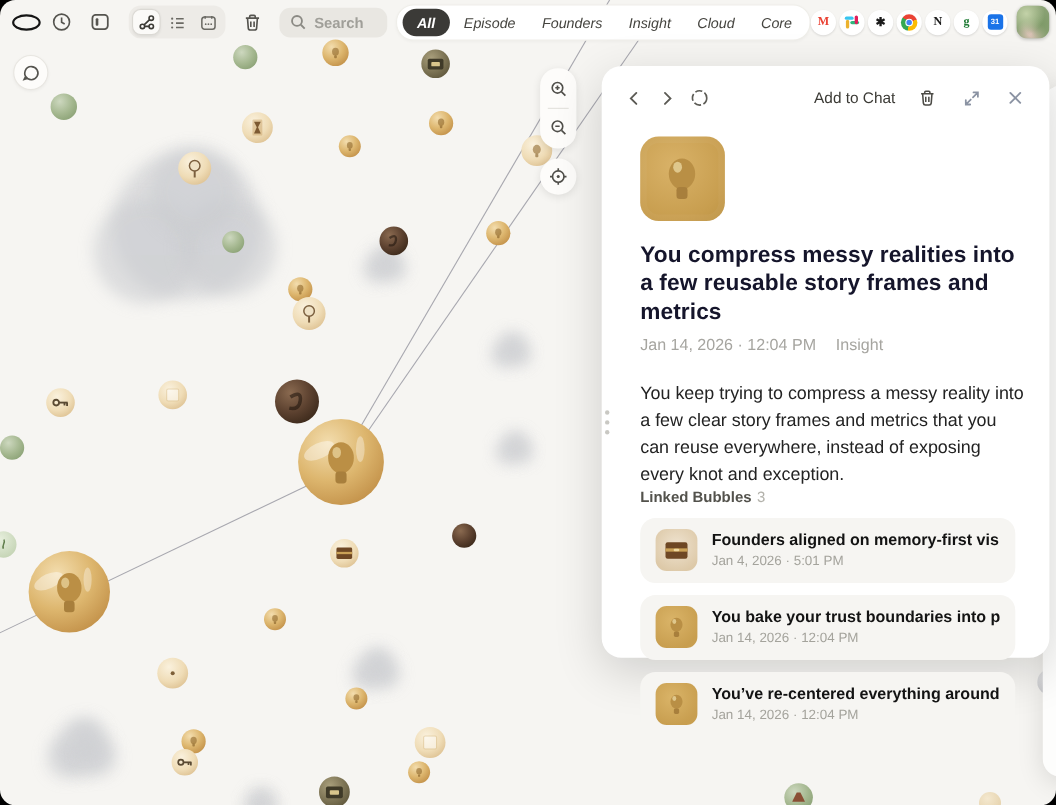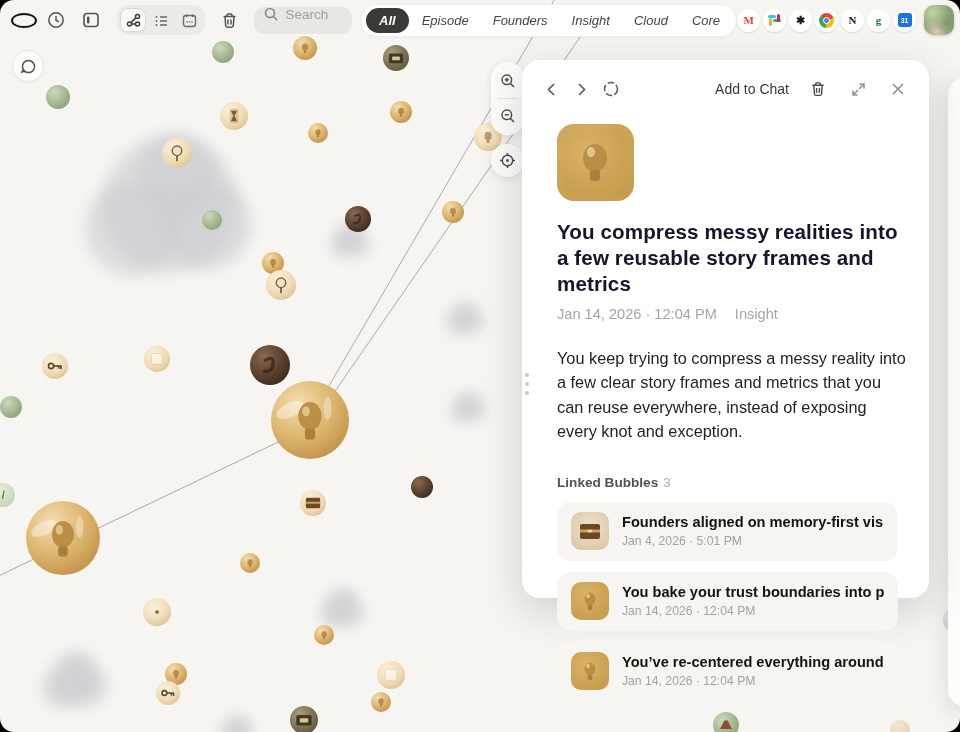--- a/index.html
+++ b/index.html
@@ -12,21 +12,21 @@
   }
   
   #bubble-canvas{position:absolute;inset:0;}
   
   .toolbar{position:absolute;top:0;left:0;right:0;height:40px;display:flex;align-items:center;z-index:20;}
   .tb-icon{display:flex;align-items:center;justify-content:center;width:26px;height:26px;color:#55544f;flex:none;}
   .logo-oval{width:30px;height:15px;border:2.6px solid #151515;border-radius:50%;}
   .seg{display:flex;align-items:center;background:#edebe7;border-radius:11px;padding:3px;gap:2px;}
   .seg-btn{width:26px;height:24px;display:flex;align-items:center;justify-content:center;border-radius:8px;color:#6b6a64;}
   .seg-btn.active{background:#fbfaf8;border:1px solid #dbd9d4;color:#3c3b36;box-shadow:0 1px 2px rgba(0,0,0,.05);}
-  .search{display:flex;gap:8px;background:#e9e7e2;border-radius:10px;height:27px;width:152px;padding:0 10px;color:#a09f99;}
+  .search{display:flex;align-items:center;gap:8px;background:#e9e7e2;border-radius:10px;height:27px;width:152px;padding:0 10px;color:#a09f99;font-weight:bold;}
   .search-ph{font-size:13.5px;color:#a09f99;}
   .filters{display:flex;align-items:center;background:#ffffff;border:1px solid #efeee9;border-radius:16px;padding:3px 5px;gap:2px;box-shadow:0 1px 3px rgba(0,0,0,.04);font-style:italic;}
   .filter{font-size:13px;color:#45443f;padding:5px 11px;border-radius:13px;white-space:nowrap;cursor:default;}
   .filter.active{background:#3b3a37;color:#ffffff;font-weight:600;padding:5px 13px;}
   .app-icons{display:flex;align-items:center;gap:3px;}
   .app-dot{width:23px;height:23px;border-radius:50%;background:#fff;box-shadow:0 1px 2px rgba(0,0,0,.12);display:flex;align-items:center;justify-content:center;font-size:11px;font-weight:bold;overflow:hidden;flex:none;}
   .chrome-core{width:15px;height:15px;border-radius:50%;background:conic-gradient(from -50deg,#ea4335 0 33%,#fbbc05 33% 66%,#34a853 66% 100%);position:relative;}
   .chrome-core::after{content:"";position:absolute;inset:4px;background:#4285f4;border:1.5px solid #fff;border-radius:50%;}
   .cal-sq{width:14px;height:14px;background:#1a73e8;border-radius:3px;color:#fff;font-size:7px;font-weight:bold;display:flex;align-items:center;justify-content:center;}
   .slack-sq{width:13px;height:13px;position:relative;}
@@ -39,37 +39,37 @@
       #8ba275;
     box-shadow:0 1px 3px rgba(0,0,0,.18);}
   
   .chat-fab{position:absolute;left:12px;top:50px;width:32px;height:32px;border-radius:50%;background:#fdfcfa;border:1px solid #e8e6e1;display:flex;align-items:center;justify-content:center;color:#55544f;z-index:15;box-shadow:0 1px 3px rgba(0,0,0,.05);}
   .zoom-pill{position:absolute;left:491px;top:62px;width:33px;border-radius:16px;background:#fdfcfa;box-shadow:0 2px 8px rgba(0,0,0,.1);z-index:15;display:flex;flex-direction:column;align-items:center;padding:4px 0;}
   .zoom-btn{width:33px;height:30px;display:flex;align-items:center;justify-content:center;color:#504f4a;}
   .zoom-divider{width:19px;height:1px;background:#e3e1dc;margin:2px 0;}
   .locate-btn{position:absolute;left:491px;top:144px;width:33px;height:33px;border-radius:50%;background:#fdfcfa;box-shadow:0 2px 8px rgba(0,0,0,.1);display:flex;align-items:center;justify-content:center;color:#504f4a;z-index:15;}
   
   .stacked-card{position:absolute;left:948px;top:78px;width:40px;height:628px;background:#fdfdfc;border-radius:16px;box-shadow:0 6px 24px rgba(0,0,0,.12);z-index:24;}
-  .panel{position:absolute;left:522px;top:60px;width:407px;height:538px;background:#ffffff;border-radius:18px;box-shadow:0 12px 44px rgba(0,0,0,.16);z-index:25;}
+  .panel{position:absolute;left:547px;top:60px;width:407px;height:538px;background:#ffffff;border-radius:18px;box-shadow:0 12px 44px rgba(0,0,0,.16);z-index:25;}
   .panel-header{display:flex;align-items:center;padding:16px 18px 0 16px;gap:4px;}
   .ph-btn{width:26px;height:26px;display:flex;align-items:center;justify-content:center;color:#5c5b55;border-radius:6px;}
   .ph-spacer{flex:1;}
   .add-chat{font-size:14px;color:#3b3a35;margin-right:12px;cursor:default;}
   .ph-btn.muted{color:#8b93a3;}
   .ph-btn.trash{color:#4c4b46;}
   .drag-dots{position:absolute;left:3px;top:313px;display:flex;flex-direction:column;gap:5px;}
   .drag-dots i{width:4px;height:4px;border-radius:50%;background:#c9c8c3;}
   .panel-body{padding:22px 18px 0 35px;}
   .hero-icon{width:77px;height:77px;border-radius:17px;position:relative;
     background:radial-gradient(circle at 40% 35%,#d9b268,#c89e4f 70%,#bd9343);
     box-shadow:inset 0 0 0 6px rgba(255,255,255,.04);}
   .hero-title{margin-top:18px;font-size:20.6px;line-height:1.26;font-weight:700;color:#15152b;letter-spacing:.1px;width:348px;}
   .hero-meta{margin-top:9px;font-size:14.6px;color:#a6a5a0;display:flex;gap:18px;}
   .hero-body{margin-top:24px;font-size:16.3px;line-height:1.5;color:#232323;width:350px;}
-  .linked-head{margin-top:31px;font-size:13.6px;font-weight:700;color:#53524c;}
+  .linked-head{font-size:13.6px;font-weight:700;color:#53524c;}
   .linked-head .count{color:#b3b2ab;font-weight:400;margin-left:5px;}
   .linked-list{margin-top:12px;display:flex;flex-direction:column;gap:11px;}
   .lcard{display:flex;align-items:center;gap:13px;background:#f6f5f2;border-radius:14px;padding:10px 14px;height:59px;width:341px;}
   .lcard-icon{width:38px;height:38px;border-radius:10px;flex:none;position:relative;}
   .lcard-icon.bulb{background:radial-gradient(circle at 40% 35%,#dab468,#c89e4f 75%);}
   .lcard-icon.chest{background:radial-gradient(circle at 50% 40%,#efe3d0,#ddc9a8 80%);}
   .lcard-text{min-width:0;}
   .lcard-title{font-size:14.6px;font-weight:700;color:#131313;white-space:nowrap;overflow:hidden;}
   .lcard-sub{font-size:12.2px;color:#a4a39c;margin-top:4px;}
   svg{display:block;}

